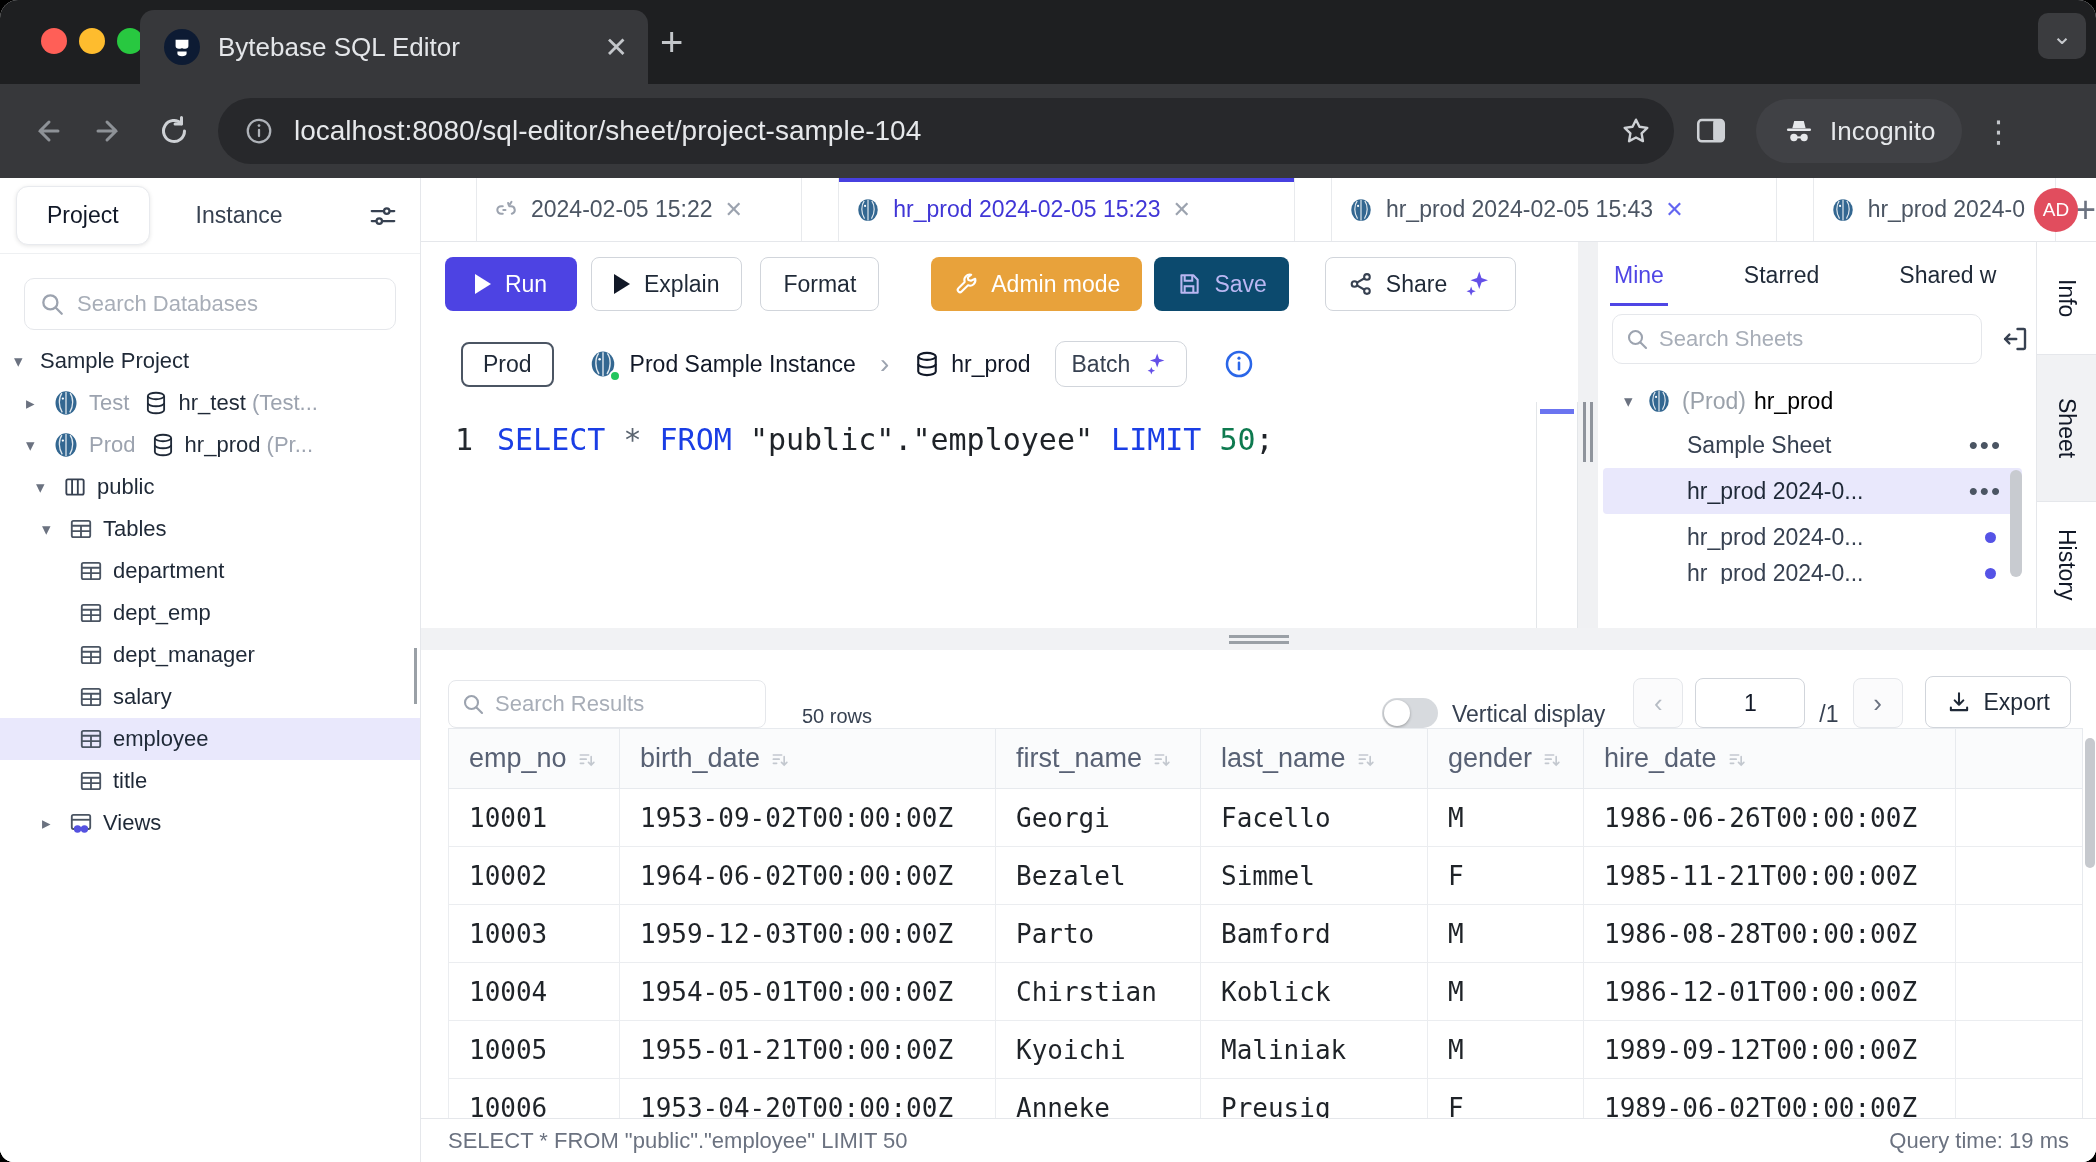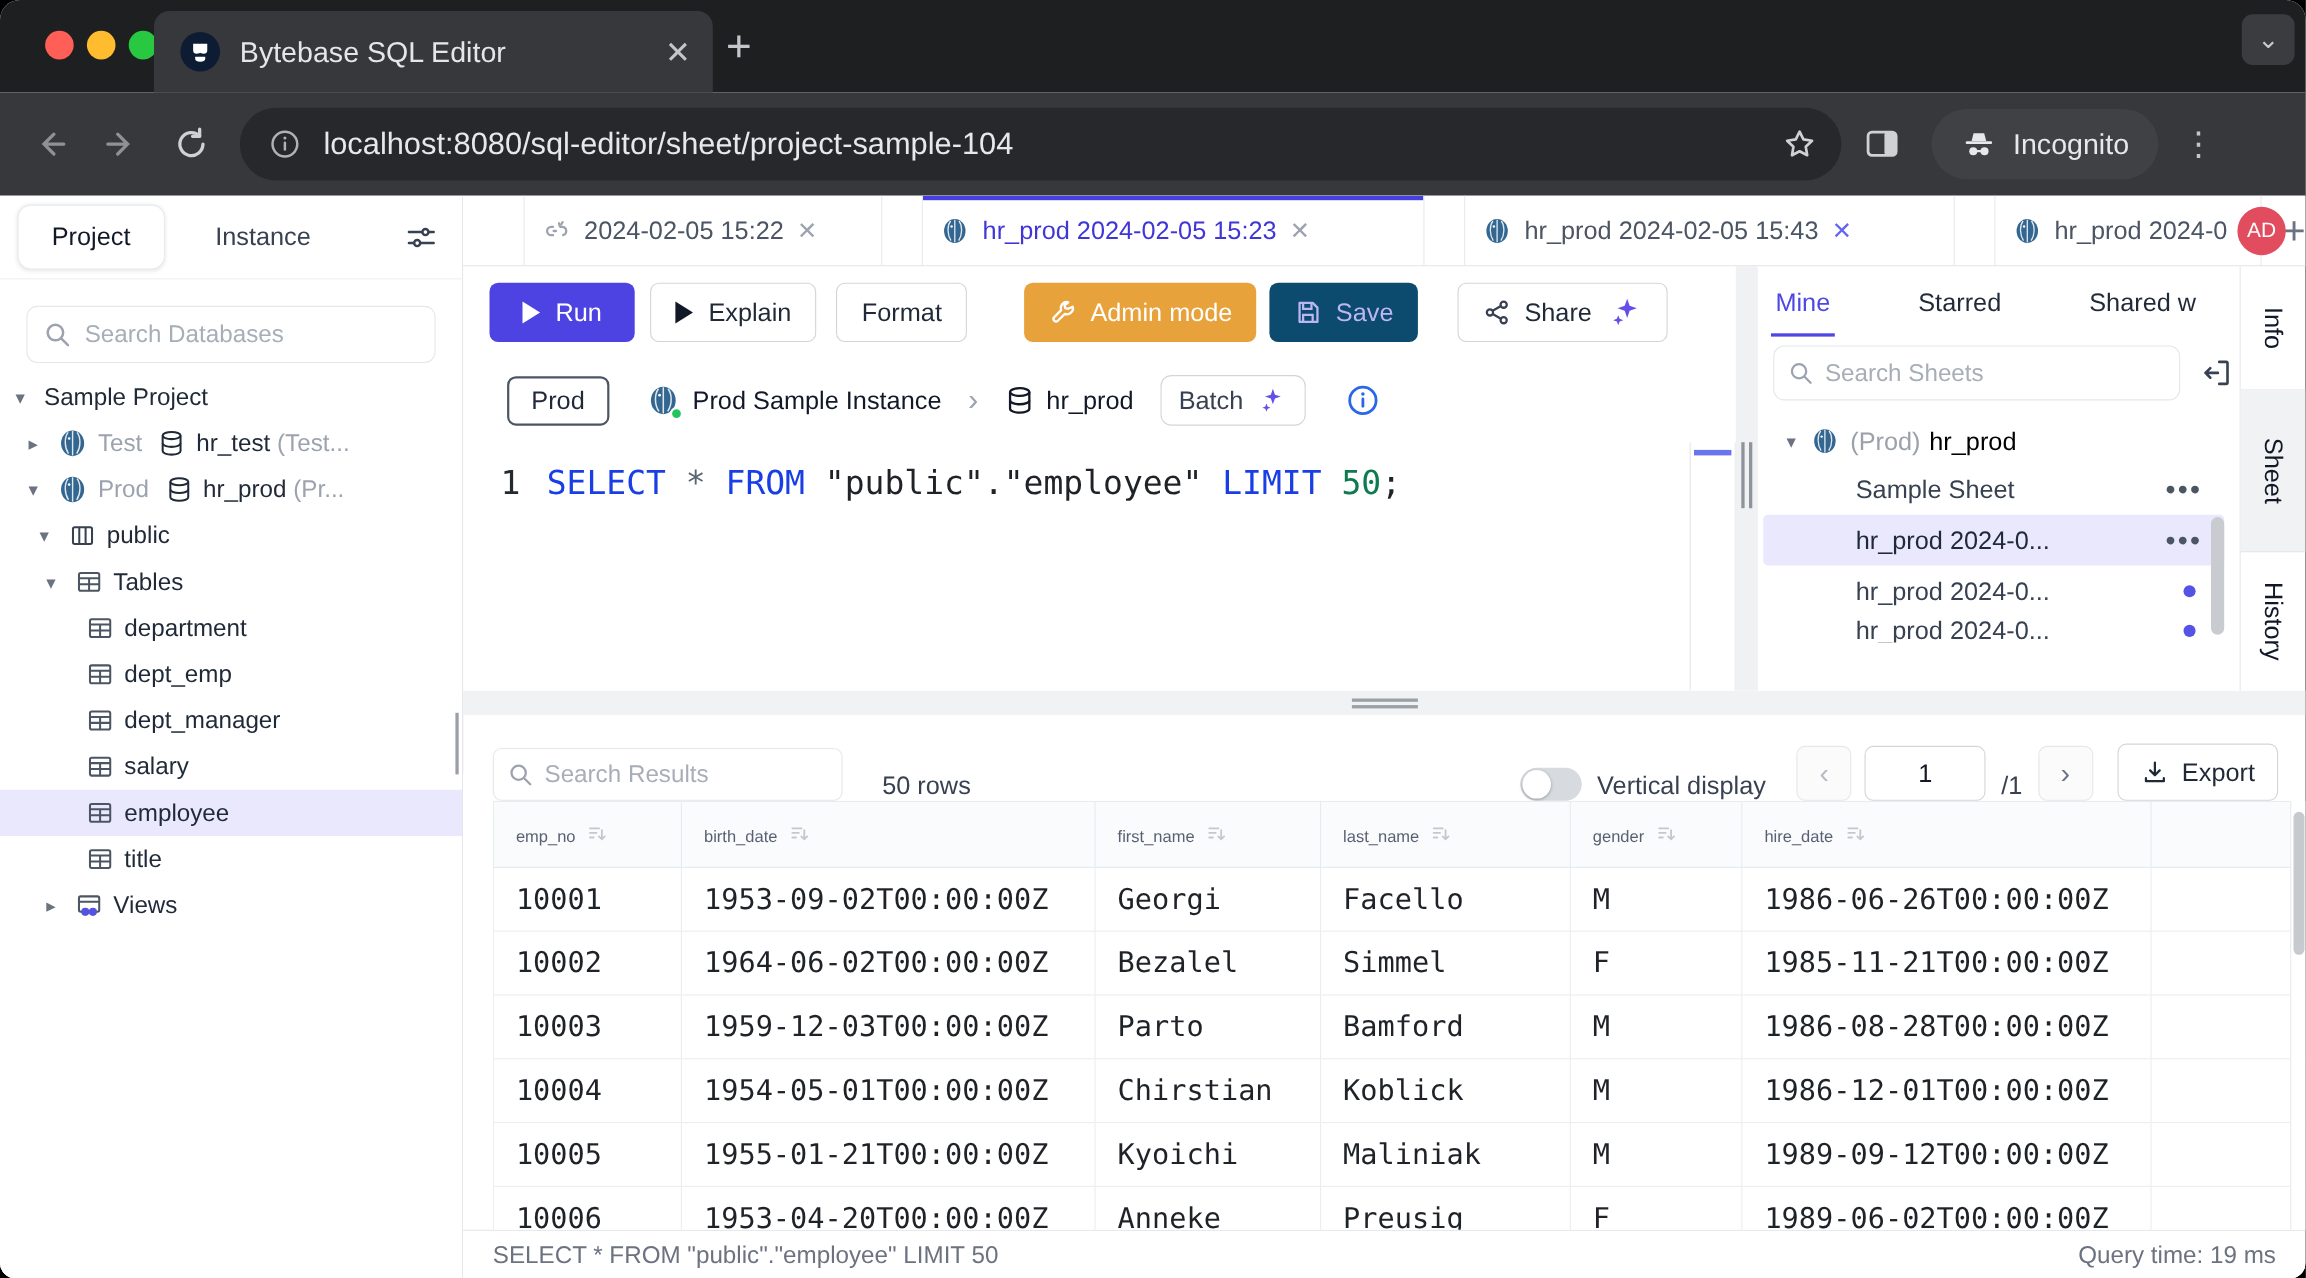--- a/index.html
+++ b/index.html
@@ -115,35 +115,35 @@
   .vtab.info { height:113px; } .vtab.sheet { height:147px; background:#f1f2f4; } .vtab.history { height:126px; border-bottom:none; }
 
   
   .results { position:absolute; left:0; top:450px; right:0; bottom:0; display:flex; flex-direction:column; background:#fff; }
   .r-divider { height:22px; background:#f1f2f4; position:relative; }
   .r-divider .h { position:absolute; left:50%; top:7px; margin-left:-30px; }
   .r-divider .h i { display:block; width:60px; height:3px; background:#9aa0a6; margin-bottom:3px; }
   .r-toolbar { height:78px; display:flex; align-items:flex-end; padding:0 25px 0 27px; }
   .r-search { width:318px; height:48px; border:1px solid #e5e7eb; border-radius:8px; display:flex; align-items:center; padding:0 12px; }
   .r-search span { color:#a8aeb8; font-size:22px; margin-left:10px; }
-  .r-count { font-size:23px; color:#374151; margin-left:36px; }
+  .r-count { font-size:20px; color:#374151; margin-left:36px; }
   .r-spacer { flex:1; }
   .toggle { width:56px; height:30px; border-radius:15px; background:#d7dade; position:relative; margin-right:14px; }
   .toggle .knob { position:absolute; left:2px; top:2px; width:26px; height:26px; border-radius:50%; background:#fff; box-shadow:0 1px 3px rgba(0,0,0,.3); }
   .r-toggle-label { font-size:23px; color:#374151; }
   .pg-btn { width:50px; height:50px; border:1px solid #e5e7eb; background:#fbfbfc; border-radius:8px; display:flex; align-items:center; justify-content:center; font-size:26px; }
   .pg-prev { color:#b6bcc4; margin-left:28px; } .pg-next { color:#6b7280; }
   .pg-input { width:110px; height:50px; border:1px solid #d1d5db; border-radius:8px; text-align:center; font-size:23px; color:#111827; margin-left:12px; font-family:"Liberation Sans",sans-serif; }
   .pg-total { font-size:23px; color:#374151; margin:0 14px; }
   .r-export { height:52px; border:1px solid #d1d5db; border-radius:8px; display:flex; align-items:center; padding:0 20px; font-size:23px; color:#1f2937; margin-left:22px; }
   .r-export svg { margin-right:12px; }
 
   .gridwrap { flex:1; margin-left:27px; position:relative; overflow:hidden; }
   table.grid { border-collapse:collapse; table-layout:fixed; width:1648px; }
-  .grid th { height:60px; background:#fafbfc; border:1px solid #e7eaee; font-weight:normal; text-align:left; padding-left:20px; font-size:15px; color:#586174; white-space:nowrap; }
+  .grid th { height:60px; background:#fafbfc; border:1px solid #e7eaee; font-weight:normal; text-align:left; padding-left:20px; font-size:27px; color:#586174; white-space:nowrap; }
   .grid th svg { margin-left:10px; vertical-align:-3px; }
   .grid td { height:58px; border:1px solid #ebedf0; padding-left:20px; font-family:"DejaVu Sans Mono",monospace; font-size:26px; color:#1f2328; white-space:nowrap; background:#fff; }
   .vscroll { position:absolute; right:0; top:0; bottom:0; width:14px; background:#fff; border-left:1px solid #e7eaee; }
   .vscroll .thumb { position:absolute; left:2px; top:10px; width:10px; height:130px; background:#c6c9ce; border-radius:5px; }
 
   .statusbar { height:44px; border-top:1px solid #e5e7eb; display:flex; align-items:center; padding:0 27px; font-size:22px; color:#6b7280; }
   .statusbar .grow { flex:1; }
 
   svg { display:block; }
 </style>

